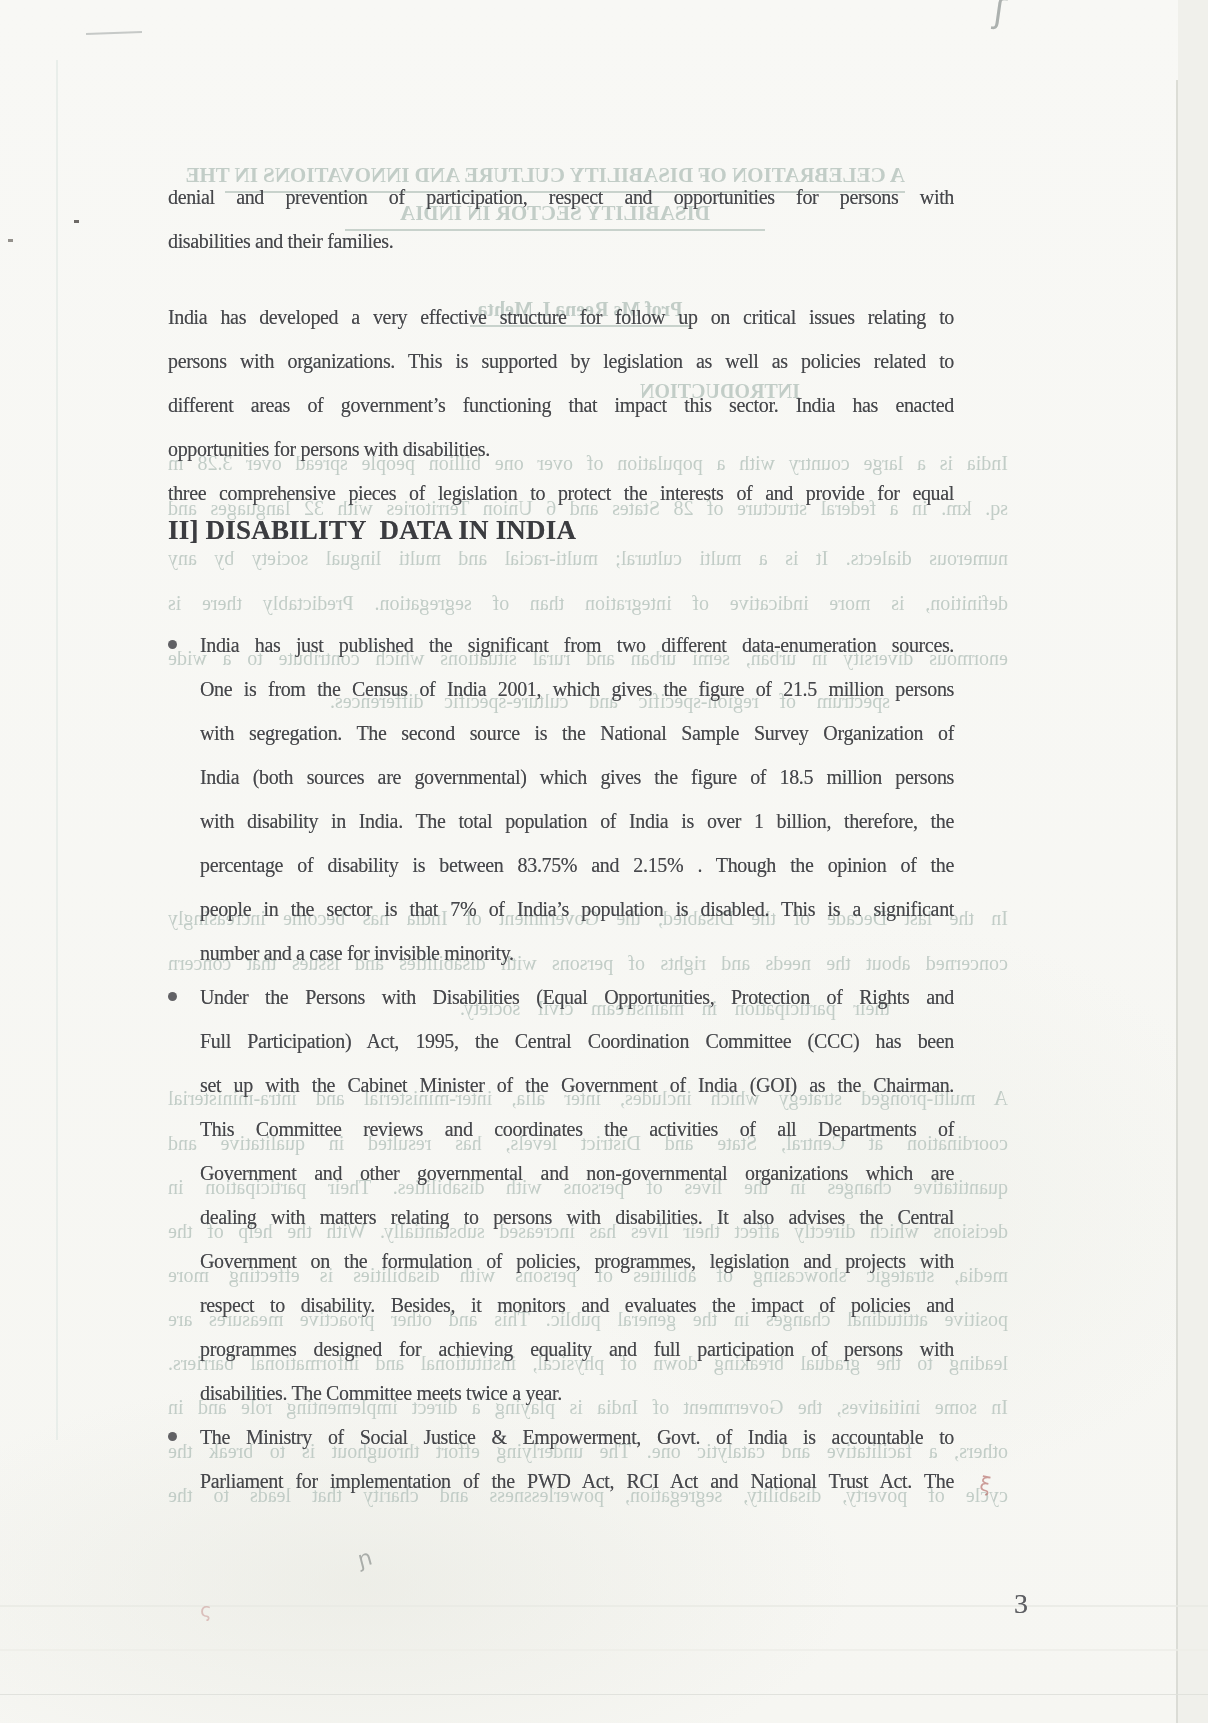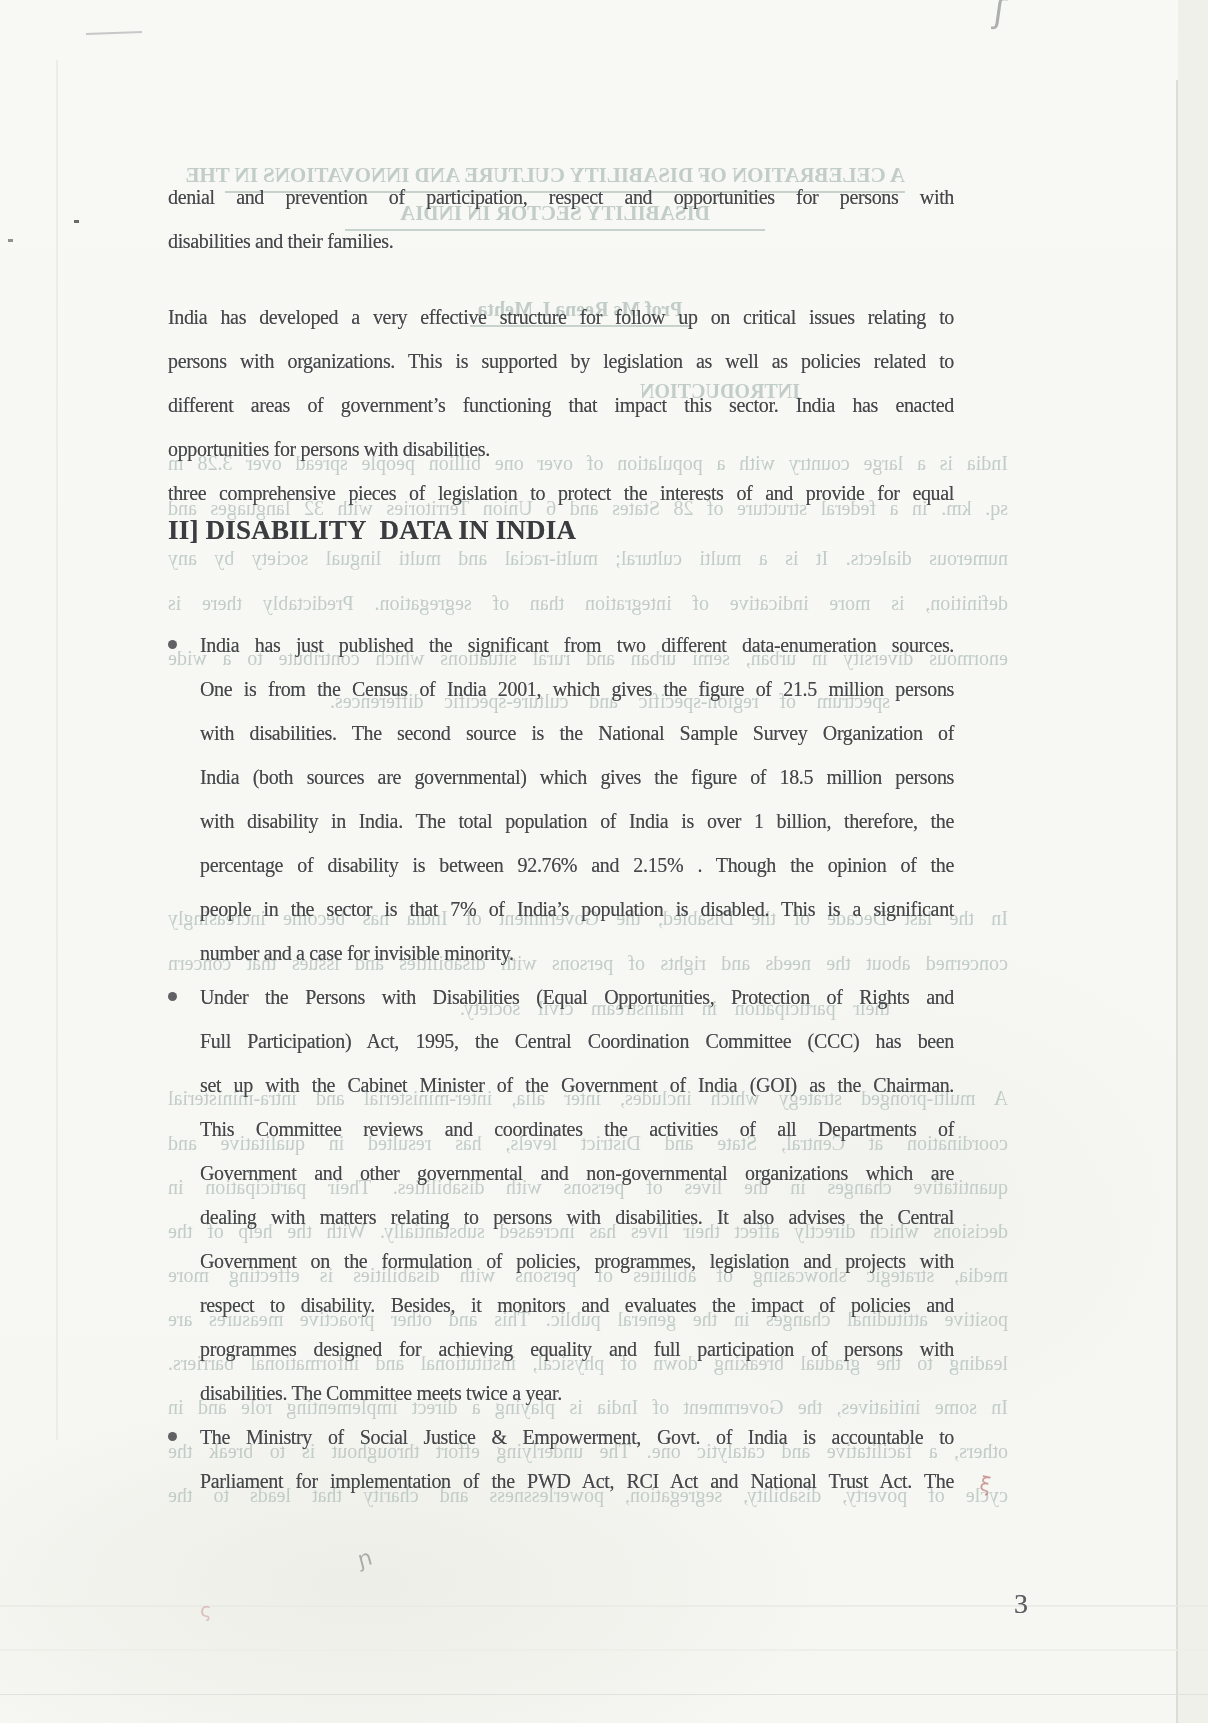--- a/index.html
+++ b/index.html
@@ -117,24 +117,24 @@
         <div class="tline">opportunities for persons with disabilities.</div>
         <div class="tline just">three comprehensive pieces of legislation to protect the interests of and provide for equal</div>
       </div>
       <div class="block heading" style="top: 508px; left: 168px; width: 786px;">
         <div class="tline">II] DISABILITY  DATA IN INDIA</div>
       </div>
       <div class="block bullet" style="top: 623px; left: 200px; width: 754px;">
         <span class="bullet-dot"></span>
         <div class="tline just">India has just published the significant from two different data-enumeration sources.</div>
         <div class="tline just">One is from the Census of India 2001, which gives the figure of 21.5 million persons</div>
-        <div class="tline just">with disabilities. The second source is the National Sample Survey Organization of</div>
+        <div class="tline just">with segregation. The second source is the National Sample Survey Organization of</div>
         <div class="tline just">India (both sources are governmental) which gives the figure of 18.5 million persons</div>
         <div class="tline just">with disability in India. The total population of India is over 1 billion, therefore, the</div>
-        <div class="tline just">percentage of disability is between 92.76% and 2.15% . Though the opinion of the</div>
+        <div class="tline just">percentage of disability is between 83.75% and 2.15% . Though the opinion of the</div>
         <div class="tline just">people in the sector is that 7% of India’s population is disabled. This is a significant</div>
         <div class="tline">number and a case for invisible minority.</div>
       </div>
       <div class="block bullet" style="top: 975px; left: 200px; width: 754px;">
         <span class="bullet-dot"></span>
         <div class="tline just">Under the Persons with Disabilities (Equal Opportunities, Protection of Rights and</div>
         <div class="tline just">Full Participation) Act, 1995, the Central Coordination Committee (CCC) has been</div>
         <div class="tline just">set up with the Cabinet Minister of the Government of India (GOI) as the Chairman.</div>
         <div class="tline just">This Committee reviews and coordinates the activities of all Departments of</div>
         <div class="tline just">Government and other governmental and non-governmental organizations which are</div>

